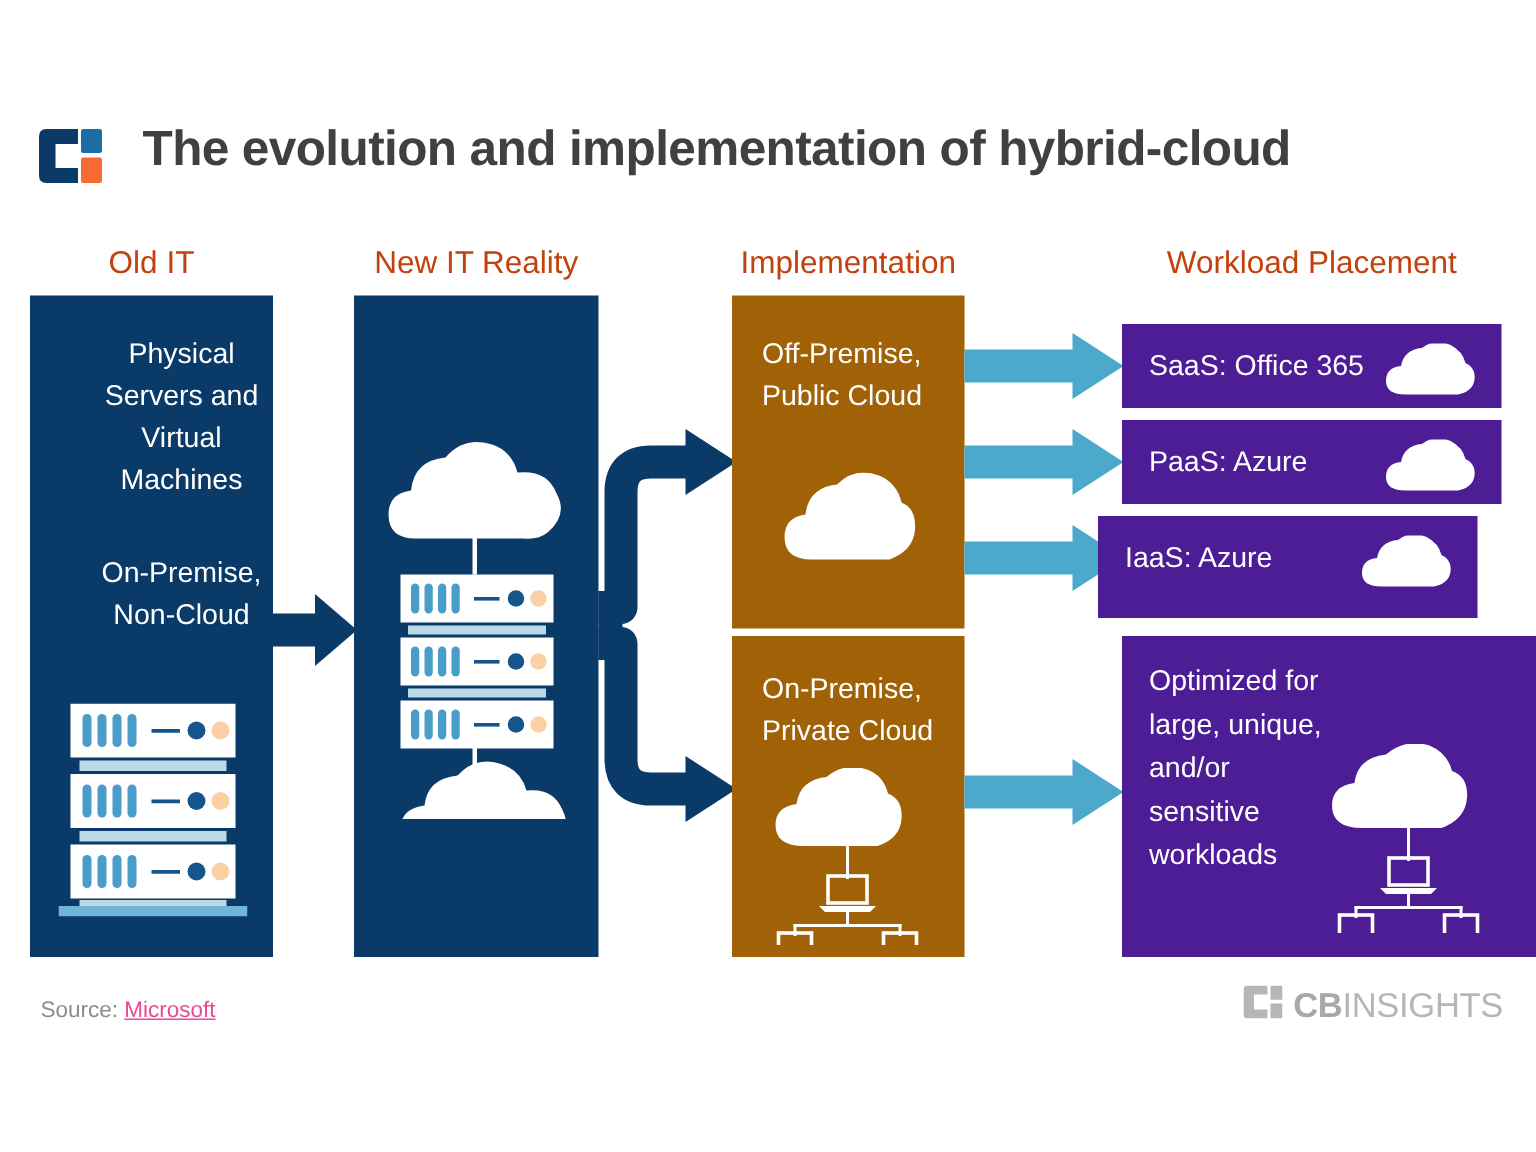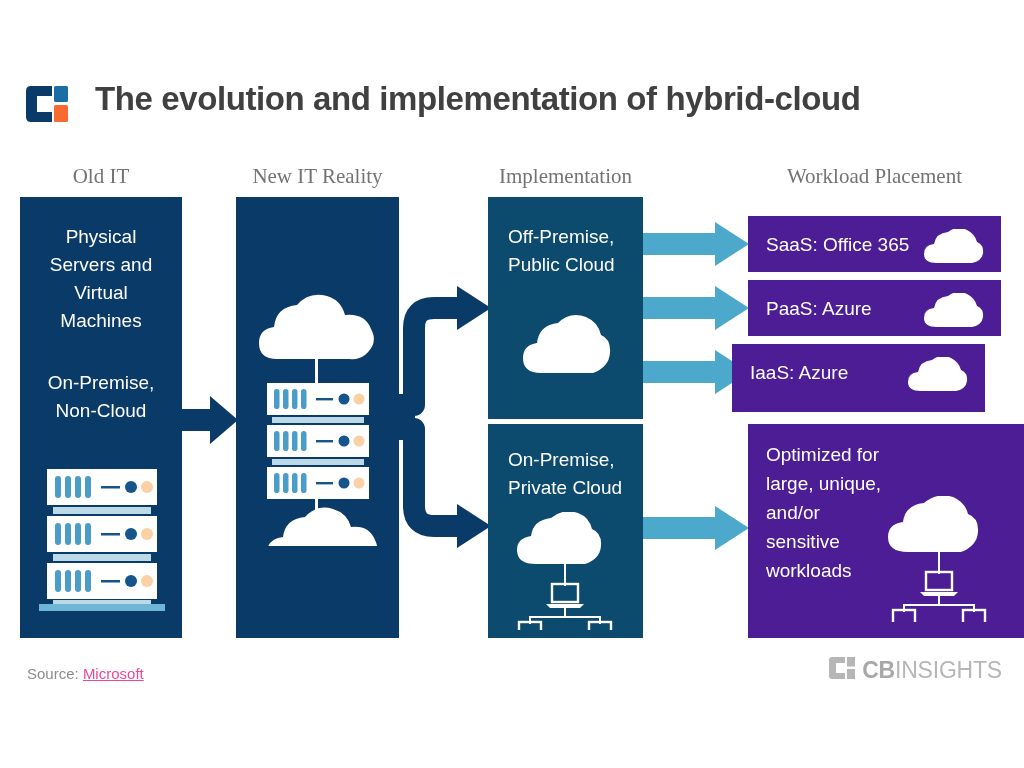--- a/index.html
+++ b/index.html
@@ -35,43 +35,42 @@
     color: #404040;
     letter-spacing: -0.4px;
     white-space: nowrap;
   }
 
   
   .col-header {
     position: absolute;
     top: 164px;
     font-size: 21px;
-    color: #737373;
+    color: #c2410c;
     text-align: center;
     white-space: nowrap;
-    font-family: Liberation Serif, serif;
   }
 
   
   .panel {
     position: absolute;
     box-sizing: border-box;
   }
   .panel-navy  { background: #0a3a68; }
-  .panel-blue  { background: #0c4a6e; }
+  .panel-blue  { background: #a16207; }
   .panel-orange{ background: #4c1d95; }
 
   .panel-label {
     position: absolute;
     color: #ffffff;
     font-size: 19px;
     line-height: 28px;
     white-space: pre-line;
   }
-  .label-center { text-align: center; width: 100%; left: 0; }
+  .label-center { text-align: center; width: 100%; left: 0; padding-left: 20px; }
   .label-left   { text-align: left; }
 
   
   .arrow-svg { position: absolute; overflow: visible; }
 
   
   #source-note {
     position: absolute;
     left: 27px; top: 665px;
     font-size: 15px;

